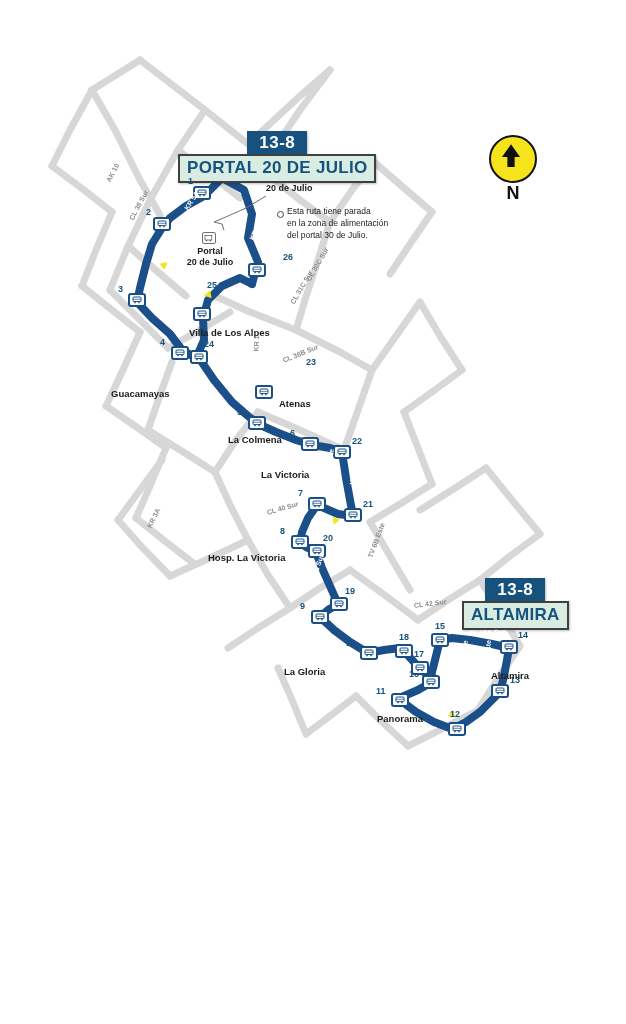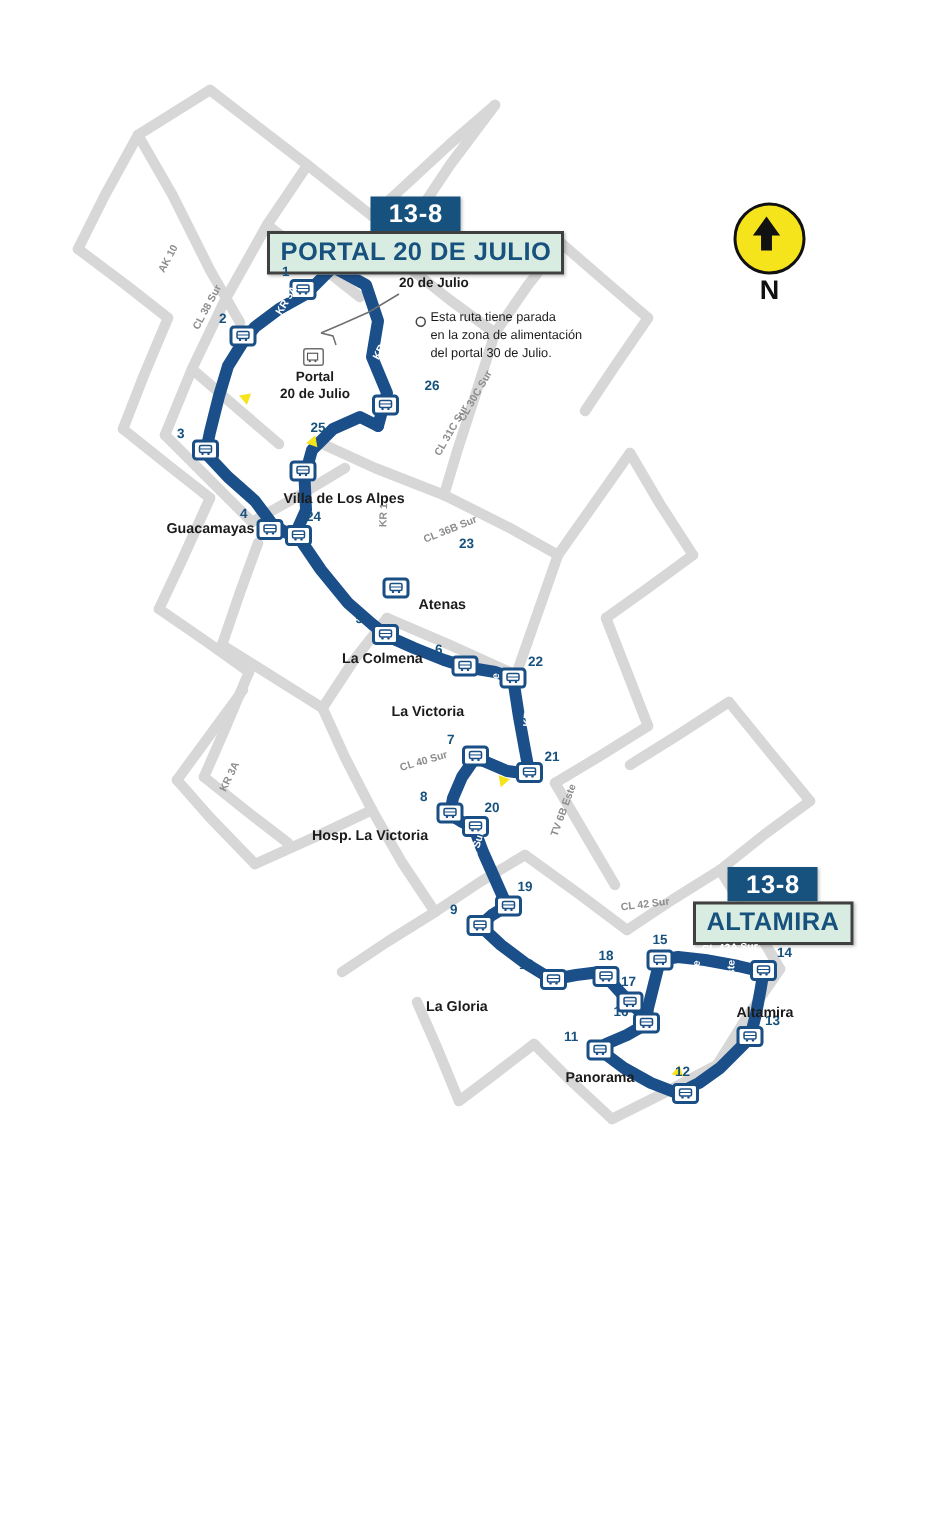--- a/index.html
+++ b/index.html
@@ -548,21 +548,21 @@
           <rect x="1" y="1" width="8" height="4.6" rx="1" fill="none" stroke="#1a4f86" stroke-width="1"></rect>
           <line x1="1" y1="3.3" x2="9" y2="3.3" stroke="#1a4f86" stroke-width="0.7"></line>
           <circle cx="3" cy="6.6" r="0.8" fill="#1a4f86"></circle>
           <circle cx="7" cy="6.6" r="0.8" fill="#1a4f86"></circle>
         </svg>
       </div>
       <div class="stop-num" style="left: 263px; top: 252px; margin-left: 20px;">26</div>
     </div>
   <div id="places-layer">
       <div class="place-label" style="left: 189px; top: 327px;">Villa de Los Alpes</div>
-      <div class="place-label" style="left: 111px; top: 347px;">Guacamayas</div>
+      <div class="place-label" style="left: 111px; top: 388px;">Guacamayas</div>
       <div class="place-label" style="left: 279px; top: 398px;">Atenas</div>
       <div class="place-label" style="left: 228px; top: 434px;">La Colmena</div>
       <div class="place-label" style="left: 261px; top: 469px;">La Victoria</div>
       <div class="place-label" style="left: 208px; top: 552px;">Hosp. La Victoria</div>
       <div class="place-label" style="left: 284px; top: 666px;">La Gloria</div>
       <div class="place-label" style="left: 377px; top: 713px;">Panorama</div>
       <div class="place-label" style="left: 491px; top: 670px;">Altamira</div>
     </div>
   <div id="streets-layer">
       <div class="street-label" style="left: 108px; top: 178px; transform: rotate(-62deg); transform-origin: left center;">AK 10</div>

